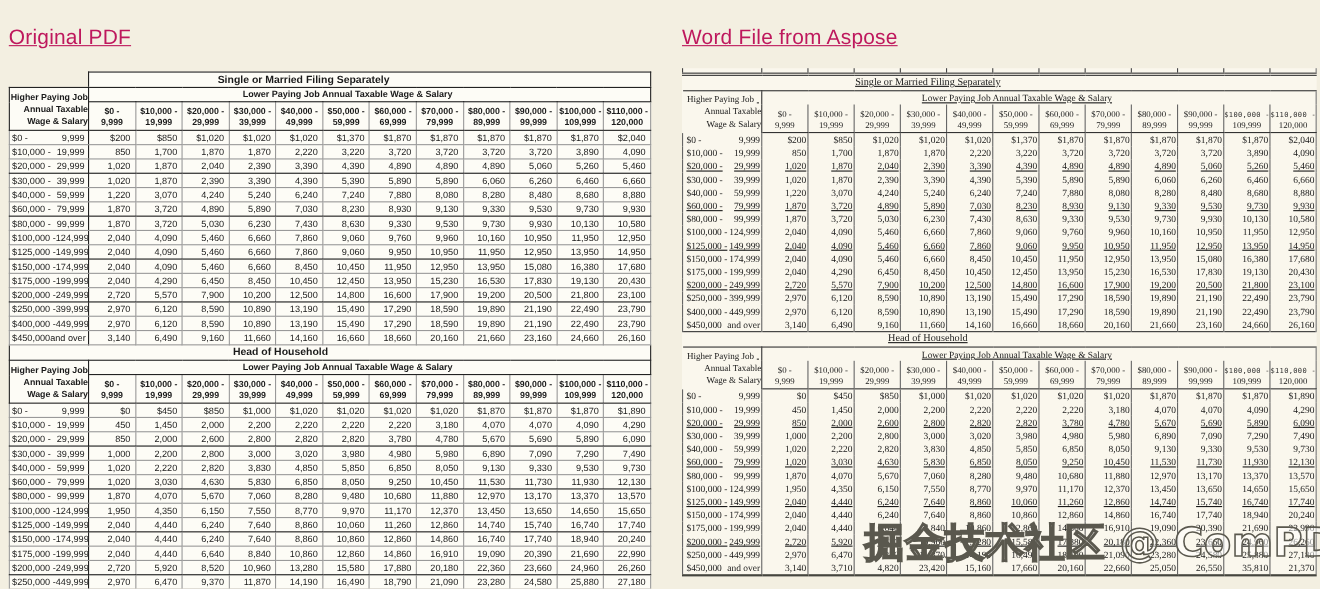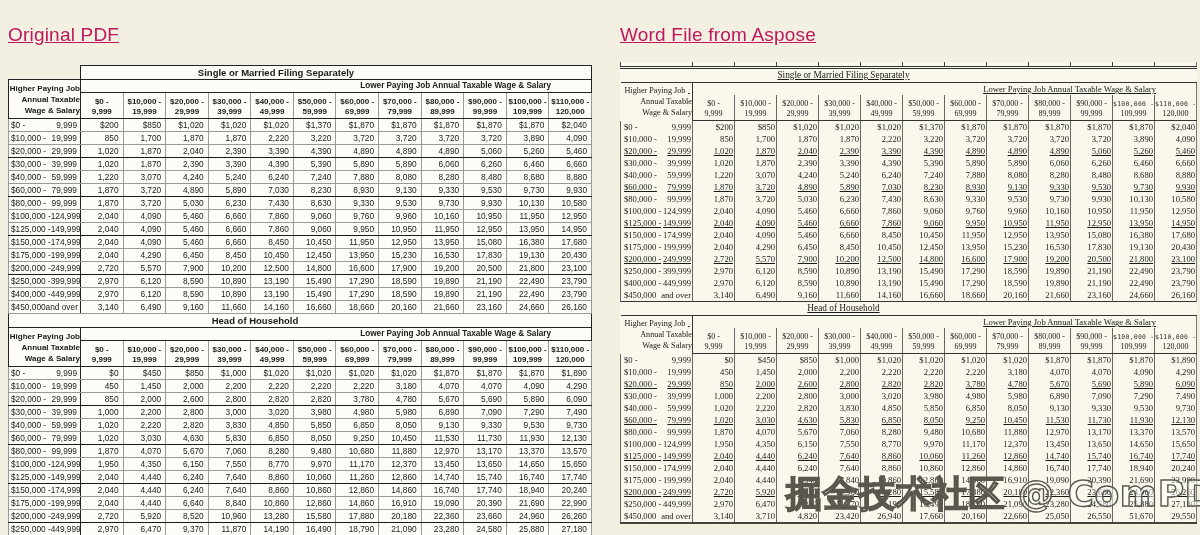--- a/index.html
+++ b/index.html
@@ -20,21 +20,21 @@
   .table-wrap.word{left:620px;top:62px;width:577px;}
 
   table.cmp{border-collapse:collapse;table-layout:fixed;width:100%;}
   table.cmp td{padding:0;overflow:hidden;white-space:nowrap;vertical-align:middle;}
   col.c-label{width:72px;}
 
   
   tr.data td{height:12px;line-height:12px;}
   td.num{text-align:right;}
   .lab{display:flex;justify-content:space-between;}
-  tr.hdr-top td.group-hdr{height:12px;line-height:12px;text-align:right;margin-left:40px;}
+  tr.hdr-top td.group-hdr{height:12px;line-height:12px;text-align:center;margin-left:40px;}
   tr.hdr-cols td{height:25px;text-align:center;}
   .col-hdr .lo,.col-hdr .hi{line-height:10px;font-size:8px;}
   .col-hdr .lo{padding-top:2px;}
   td.corner{text-align:right;}
   td.corner .cl{line-height:11px;}
   tr.sec-title td{height:13px;line-height:13px;text-align:center;}
 
   
   .pdf-cap{
     margin-left:72px;height:13px;line-height:13px;text-align:center;
@@ -1520,27 +1520,27 @@
             <td class="rowlabel">
               <div class="lab">
                 <span>$450,000</span>
                 <span>and over</span>
               </div>
             </td>
             <td class="num">3,140</td>
             <td class="num">3,710</td>
             <td class="num">4,820</td>
             <td class="num">23,420</td>
-            <td class="num">26,940</td>
+            <td class="num">15,160</td>
             <td class="num">17,660</td>
             <td class="num">20,160</td>
             <td class="num">22,660</td>
             <td class="num">25,050</td>
             <td class="num">26,550</td>
-            <td class="num">51,670</td>
-            <td class="num">29,550</td>
+            <td class="num">35,810</td>
+            <td class="num">21,370</td>
           </tr>
         </tbody>
       </table>
     </div>
 
   <div class="watermark">掘金技术社区 @ ComPDFKit_SDK</div>
 </div>
 
 </body></html>

